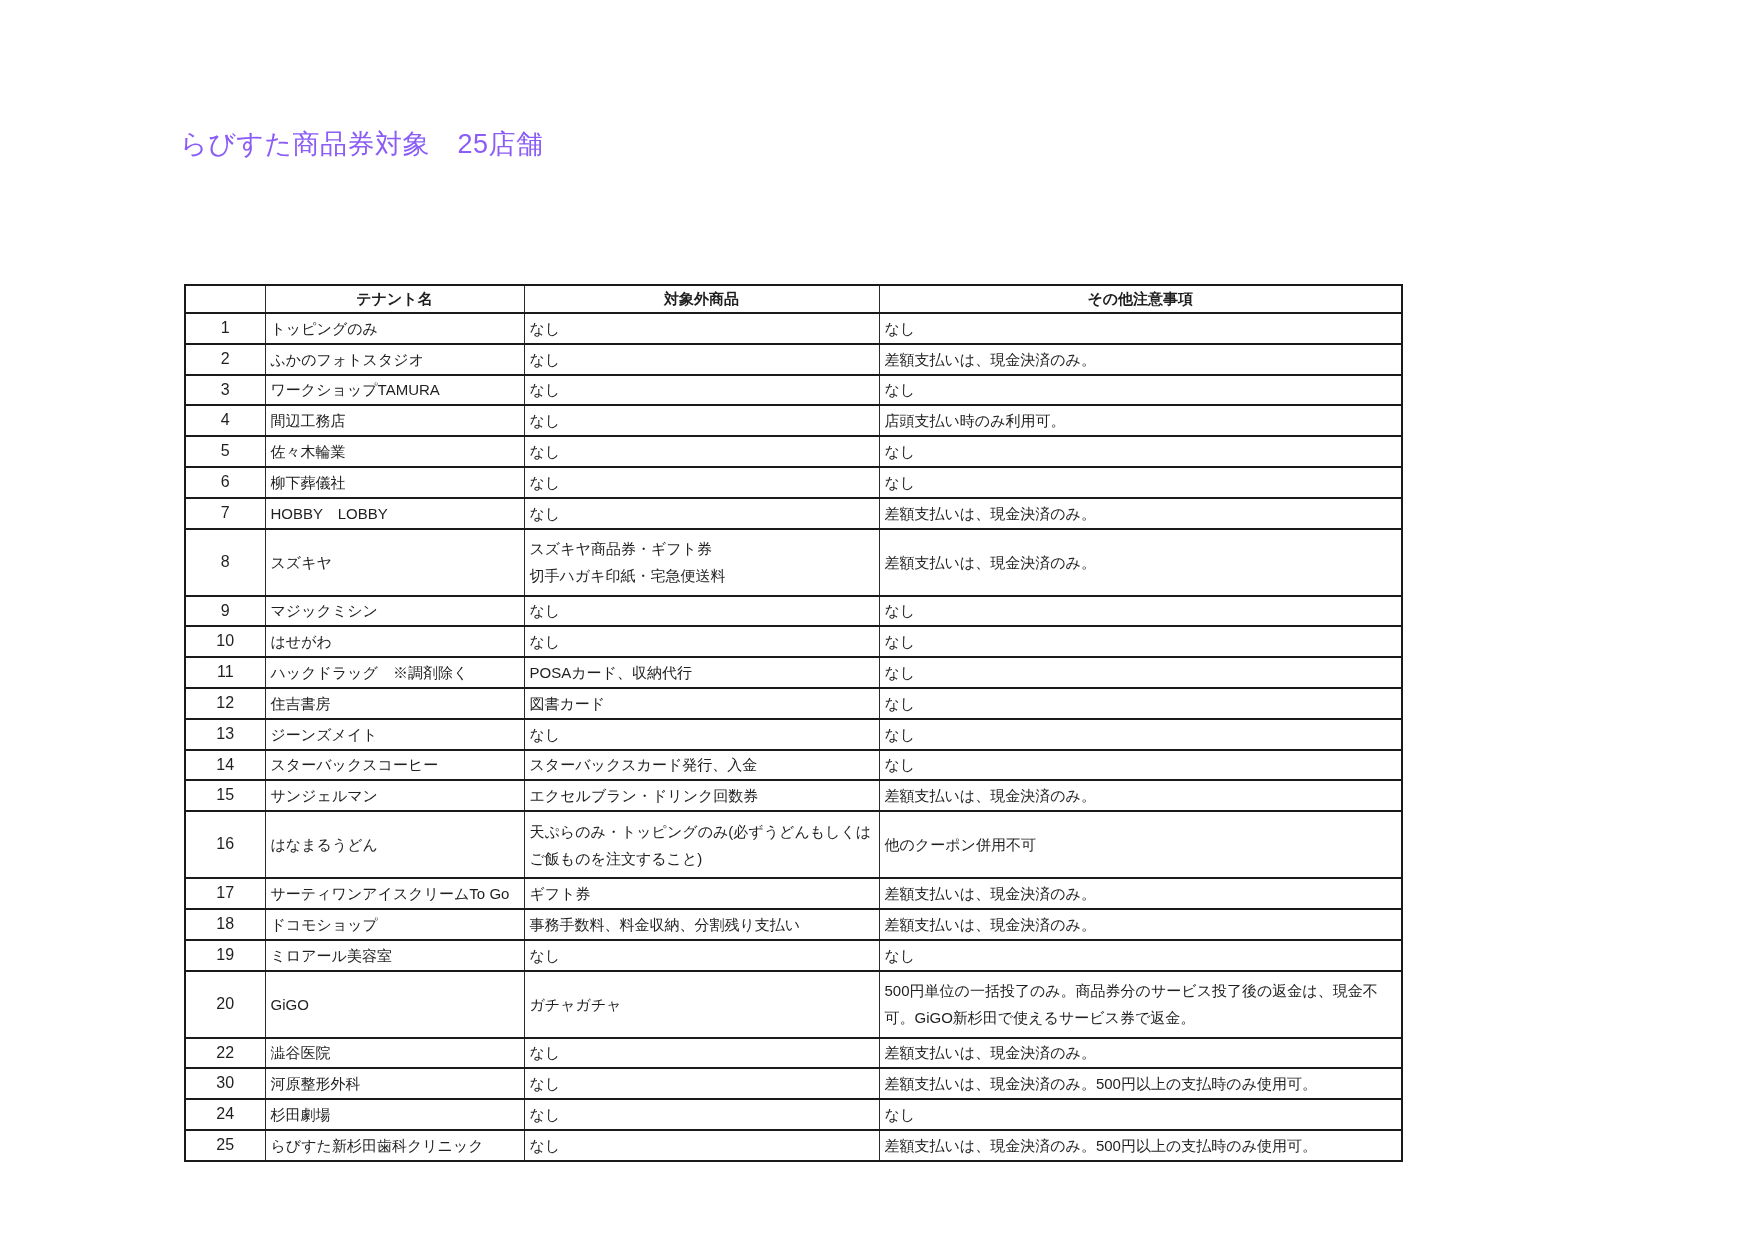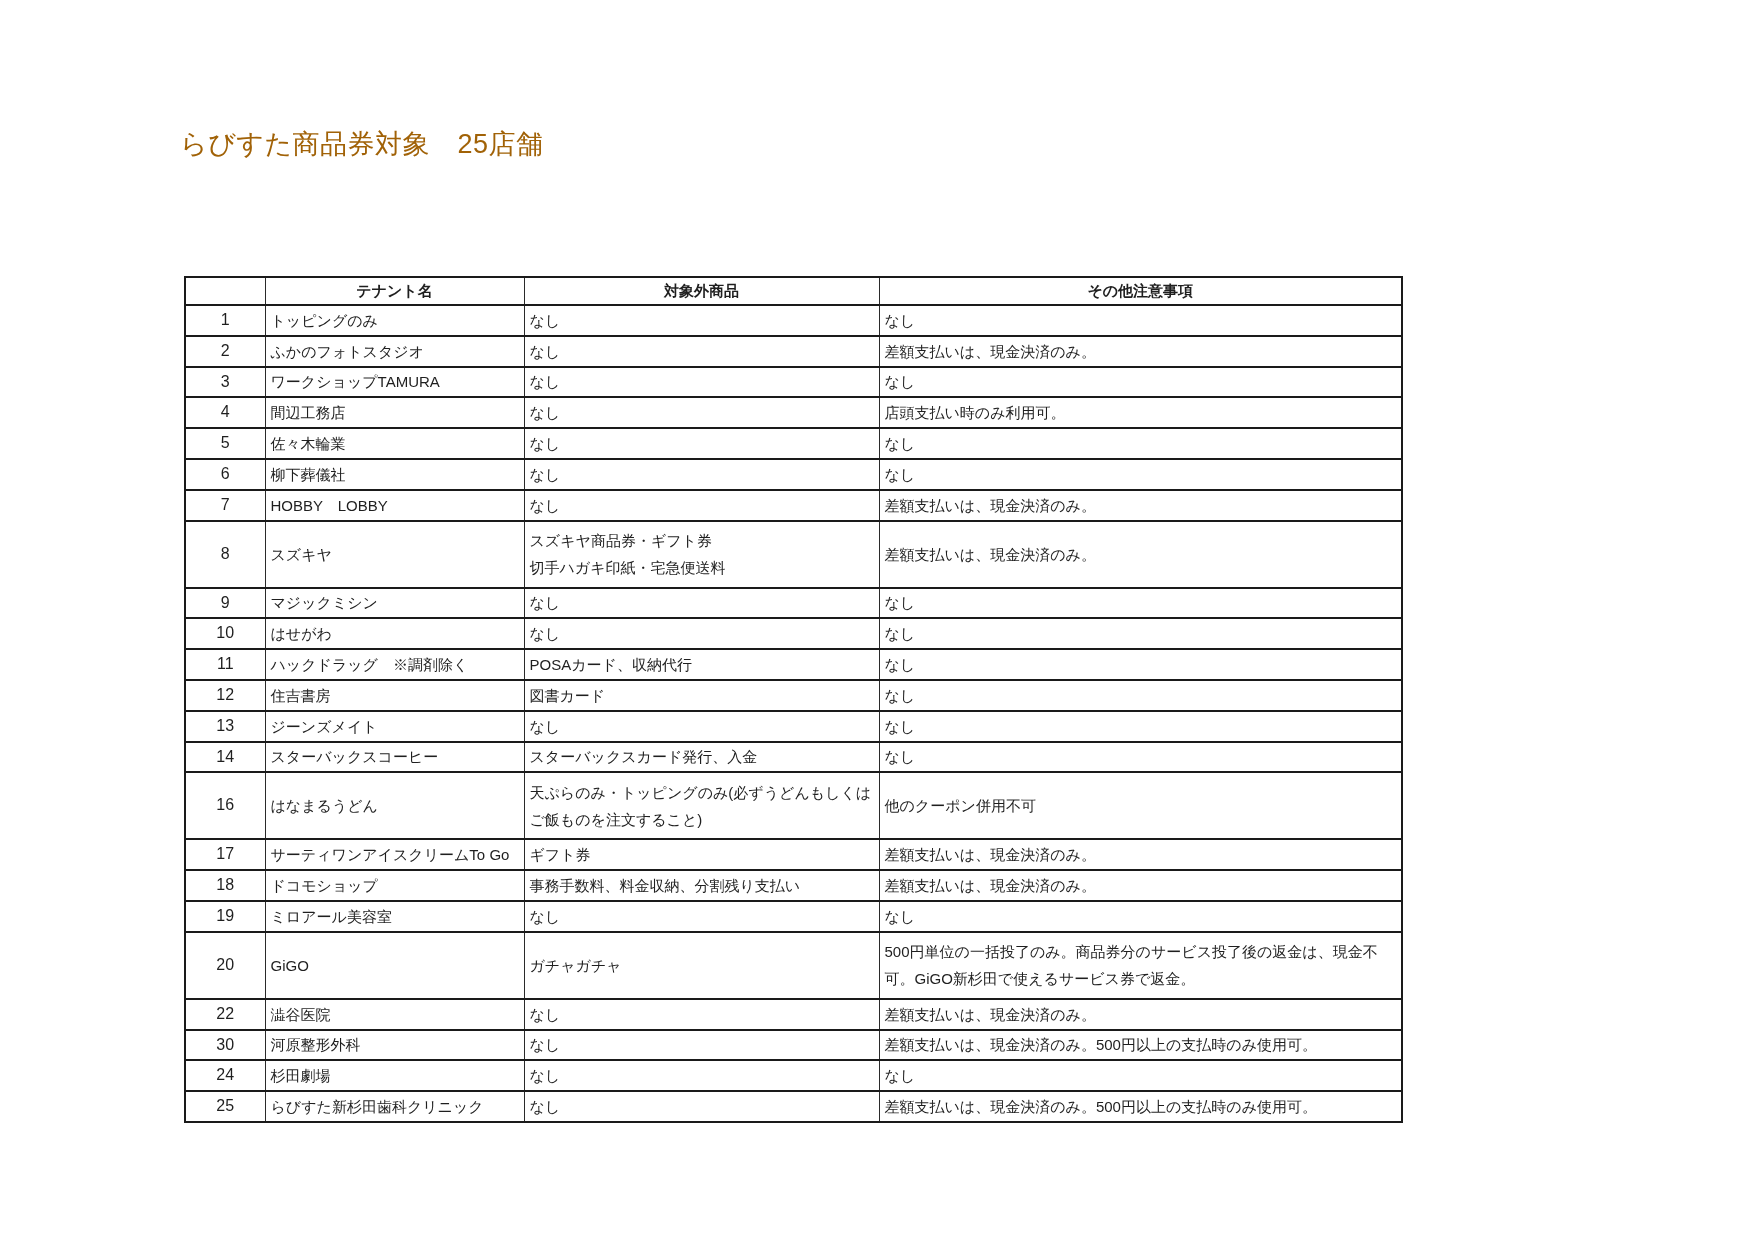--- a/index.html
+++ b/index.html
@@ -15,28 +15,28 @@
     color: #000000;
     overflow: hidden;
   }
   .title {
     position: absolute;
     left: 180px;
     top: 126px;
     margin: 0;
     font-size: 27px;
     font-weight: 400;
-    color: #a16207;
+    color: #8b5cf6;
     letter-spacing: 0.5px;
     white-space: pre;
   }
   table.shops-table {
     position: absolute;
     left: 184px;
-    top: 276px;
+    top: 284px;
     width: 1217px;
     border-collapse: collapse;
     table-layout: fixed;
     border: 2px solid #1a1a1a;
   }
   col.c-no       { width: 80px; }
   col.c-tenant   { width: 259px; }
   col.c-excluded { width: 355px; }
   col.c-notes    { width: 523px; }
   .shops-table th,
@@ -170,20 +170,26 @@
           <td>ジーンズメイト</td>
           <td>なし</td>
           <td>なし</td>
         </tr>
         <tr>
           <td class="num">14</td>
           <td>スターバックスコーヒー</td>
           <td>スターバックスカード発行、入金</td>
           <td>なし</td>
         </tr>
+        <tr>
+          <td class="num">15</td>
+          <td>サンジェルマン</td>
+          <td>エクセルブラン・ドリンク回数券</td>
+          <td>差額支払いは、現金決済のみ。</td>
+        </tr>
         <tr class="tall">
           <td class="num">16</td>
           <td>はなまるうどん</td>
           <td>天ぷらのみ・トッピングのみ(必ずうどんもしくはご飯ものを注文すること)</td>
           <td>他のクーポン併用不可</td>
         </tr>
         <tr>
           <td class="num">17</td>
           <td>サーティワンアイスクリームTo Go</td>
           <td>ギフト券</td>

